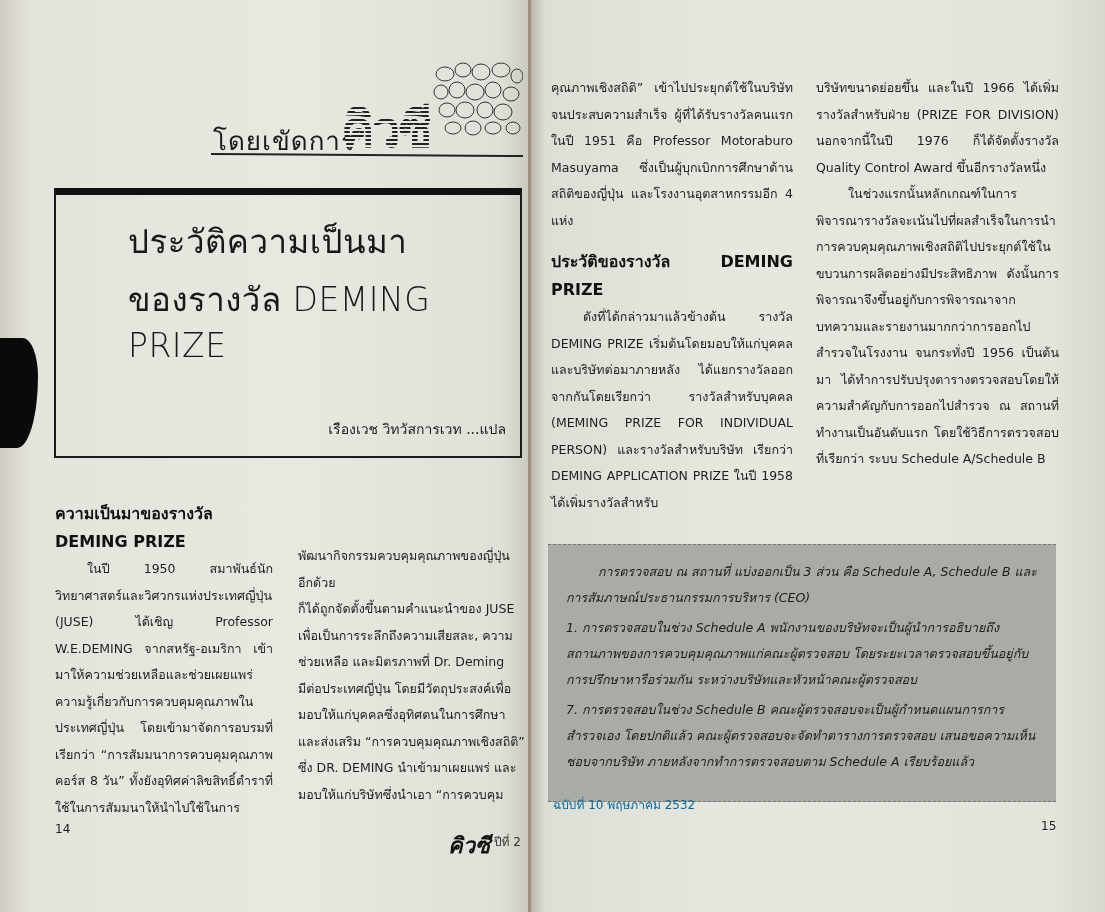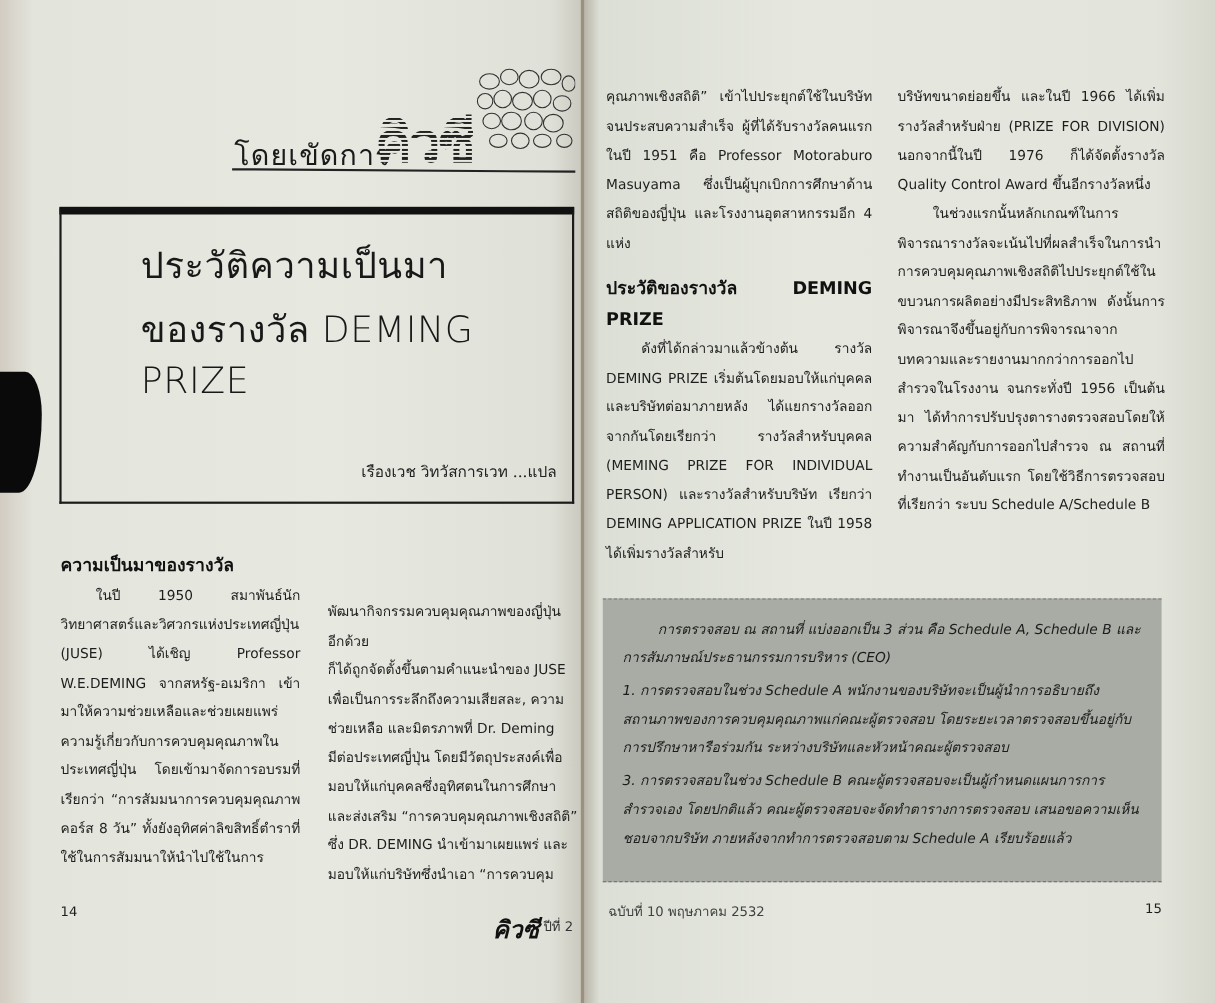--- a/index.html
+++ b/index.html
@@ -34,21 +34,21 @@
   .col-r1 { left:551px; top:75px; width:242px; }
   .col-r2 { left:816px; top:75px; width:243px; }
   .just { text-align:justify; }
 
   .shaded-box { position:absolute; left:548px; top:544px; width:508px; height:258px; background:#a9aca5; border-top:1px dashed #777; border-bottom:1px dashed #777; box-sizing:border-box; padding:10px 14px; font-style:italic; font-size:12.5px; line-height:26px; color:#1c1c1c; }
   .shaded-box p { margin:4px; }
 
   .page-num-left { position:absolute; left:55px; top:822px; font-size:12px; }
   .footer-logo { position:absolute; left:448px; top:828px; font-size:22px; font-weight:bold; font-style:italic; color:#111; }
   .footer-logo-cut { position:absolute; left:494px; top:832px; font-size:12px; color:#333; width:34px; overflow:hidden; white-space:nowrap; }
-  .issue-text { position:absolute; left:553px; top:819px; font-size:12px; color:#404040; }
+  .issue-text { position:absolute; left:553px; top:795px; font-size:12px; color:#0369a1; }
   .page-num-right { position:absolute; left:1041px; top:819px; font-size:12px; }
 </style>
 </head>
 <body>
 
 <div class="spread">
 
   <div class="page-left">
     <div class="blob"></div>
 
@@ -81,20 +81,21 @@
     </div>
 
     <div class="title-box">
       <div class="title-line l1">ประวัติความเป็นมา</div>
       <div class="title-line l2">ของรางวัล DEMING PRIZE</div>
       <div class="byline">เรืองเวช วิทวัสการเวท ...แปล</div>
     </div>
 
     <div class="col col-l1 just">
       <div class="heading">ความเป็นมาของรางวัล</div>
+      <div class="heading">DEMING PRIZE</div>
       <p class="indent">ในปี 1950 สมาพันธ์นักวิทยาศาสตร์และวิศวกรแห่งประเทศญี่ปุ่น (JUSE) ได้เชิญ Professor W.E.DEMING จากสหรัฐ-อเมริกา เข้ามาให้ความช่วยเหลือและช่วยเผยแพร่ความรู้เกี่ยวกับการควบคุมคุณภาพในประเทศญี่ปุ่น โดยเข้ามาจัดการอบรมที่เรียกว่า “การสัมมนาการควบคุมคุณภาพคอร์ส 8 วัน” ทั้งยังอุทิศค่าลิขสิทธิ์ตำราที่ใช้ในการสัมมนาให้นำไปใช้ในการ</p>
     </div>
 
     <div class="col col-l2">
       <div>พัฒนากิจกรรมควบคุมคุณภาพของญี่ปุ่น</div>
       <div>อีกด้วย</div>
       <div>ก็ได้ถูกจัดตั้งขึ้นตามคำแนะนำของ JUSE</div>
       <div>เพื่อเป็นการระลึกถึงความเสียสละ, ความ</div>
       <div>ช่วยเหลือ และมิตรภาพที่ Dr. Deming</div>
       <div>มีต่อประเทศญี่ปุ่น โดยมีวัตถุประสงค์เพื่อ</div>
@@ -120,18 +121,18 @@
   </div>
 
   <div class="col col-r2 just">
     <p>บริษัทขนาดย่อยขึ้น และในปี 1966 ได้เพิ่มรางวัลสำหรับฝ่าย (PRIZE FOR DIVISION) นอกจากนี้ในปี 1976 ก็ได้จัดตั้งรางวัล Quality Control Award ขึ้นอีกรางวัลหนึ่ง</p>
     <p class="indent">ในช่วงแรกนั้นหลักเกณฑ์ในการพิจารณารางวัลจะเน้นไปที่ผลสำเร็จในการนำการควบคุมคุณภาพเชิงสถิติไปประยุกต์ใช้ในขบวนการผลิตอย่างมีประสิทธิภาพ ดังนั้นการพิจารณาจึงขึ้นอยู่กับการพิจารณาจากบทความและรายงานมากกว่าการออกไปสำรวจในโรงงาน จนกระทั่งปี 1956 เป็นต้นมา ได้ทำการปรับปรุงตารางตรวจสอบโดยให้ความสำคัญกับการออกไปสำรวจ ณ สถานที่ทำงานเป็นอันดับแรก โดยใช้วิธีการตรวจสอบที่เรียกว่า ระบบ Schedule A/Schedule B</p>
   </div>
 
   <div class="shaded-box">
     <p class="indent">การตรวจสอบ ณ สถานที่ แบ่งออกเป็น 3 ส่วน คือ Schedule A, Schedule B และการสัมภาษณ์ประธานกรรมการบริหาร (CEO)</p>
     <p>1. การตรวจสอบในช่วง Schedule A พนักงานของบริษัทจะเป็นผู้นำการอธิบายถึงสถานภาพของการควบคุมคุณภาพแก่คณะผู้ตรวจสอบ โดยระยะเวลาตรวจสอบขึ้นอยู่กับการปรึกษาหารือร่วมกัน ระหว่างบริษัทและหัวหน้าคณะผู้ตรวจสอบ</p>
-    <p>3. การตรวจสอบในช่วง Schedule B คณะผู้ตรวจสอบจะเป็นผู้กำหนดแผนการการสำรวจเอง โดยปกติแล้ว คณะผู้ตรวจสอบจะจัดทำตารางการตรวจสอบ เสนอขอความเห็นชอบจากบริษัท ภายหลังจากทำการตรวจสอบตาม Schedule A เรียบร้อยแล้ว</p>
+    <p>7. การตรวจสอบในช่วง Schedule B คณะผู้ตรวจสอบจะเป็นผู้กำหนดแผนการการสำรวจเอง โดยปกติแล้ว คณะผู้ตรวจสอบจะจัดทำตารางการตรวจสอบ เสนอขอความเห็นชอบจากบริษัท ภายหลังจากทำการตรวจสอบตาม Schedule A เรียบร้อยแล้ว</p>
   </div>
 
   <div class="issue-text">ฉบับที่ 10 พฤษภาคม 2532</div>
   <div class="page-num-right">15</div>
 </div>
 
 </body></html>

